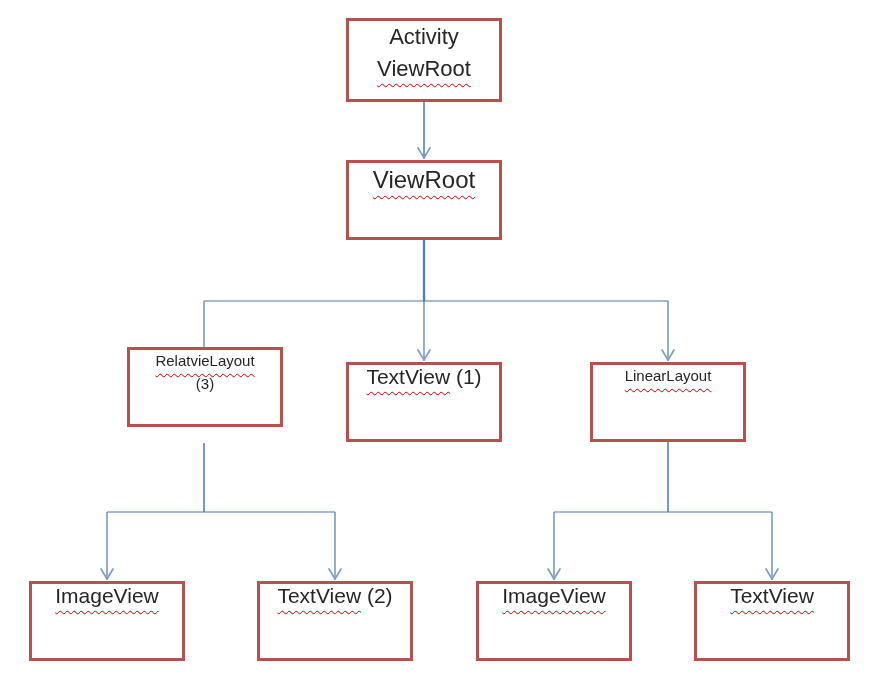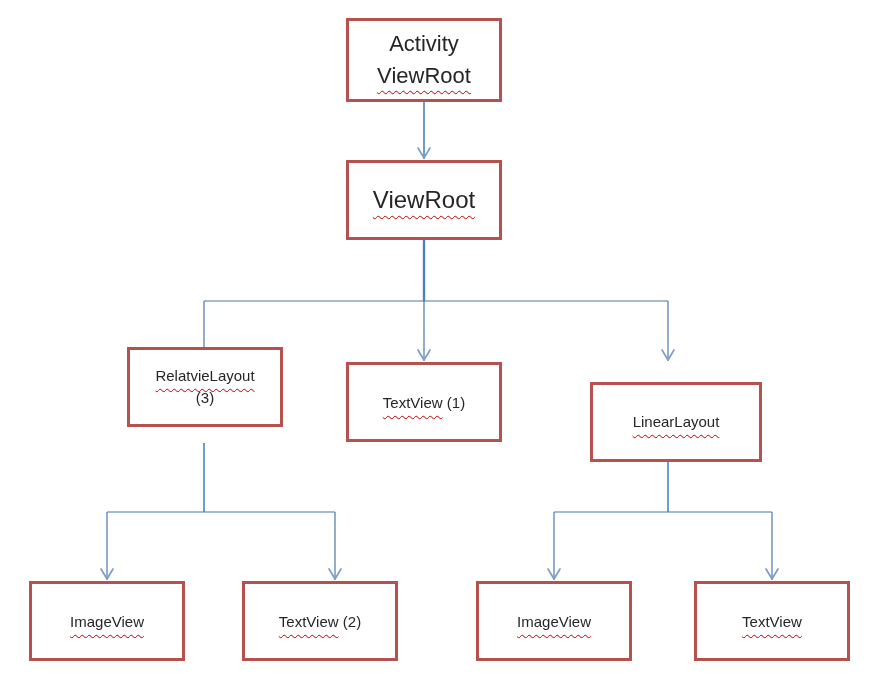--- a/index.html
+++ b/index.html
@@ -27,28 +27,27 @@
   .wires .thin{stroke:var(--connector-thin);stroke-width:1.2px;}
   .wires .arrowhead{stroke:var(--arrow);stroke-width:1.7px;stroke-linecap:round;stroke-linejoin:round;}
   .node{
     position:absolute;
     box-sizing:border-box;
     border:3px solid var(--box-border);
     background:var(--box-fill);
     display:flex;
     flex-direction:column;
     align-items:center;
-    justify-content:center;
     text-align:center;
   }
   .node .line{white-space:pre;}
   .big{font-size:22px;line-height:1.45;}
   .xl{font-size:24px;}
   .small{font-size:15px;line-height:1.5;}
-  .leaf{font-size:15px;}
+  .leaf{font-size:21px;}
   
   .u{
     text-decoration-color:var(--text);
     text-decoration-thickness:1.8px;
     text-underline-offset:3px;
   }
   .sq{
     text-decoration:underline wavy var(--squiggle);
     text-decoration-thickness:1px;
     text-underline-offset:7px;
@@ -107,29 +106,29 @@
 
   <div class="node small" style="left:127px;top:347px;width:156px;height:80px">
     <div class="line"><span class="u"><span class="sq">RelatvieLayout</span></span></div>
     <div class="line">(3)</div>
   </div>
 
   <div class="node leaf" style="left:346px;top:362px;width:156px;height:80px">
     <div class="line"><span class="u"><span class="sq">TextView</span></span><span> (1)</span></div>
   </div>
 
-  <div class="node small" style="left:590px;top:382px;width:172px;height:80px">
+  <div class="node small" style="left:590px;top:362px;width:156px;height:80px">
     <div class="line"><span class="u"><span class="sq">LinearLayout</span></span></div>
   </div>
 
   <div class="node leaf" style="left:29px;top:581px;width:156px;height:80px">
     <div class="line"><span class="u"><span class="sq">ImageView</span></span></div>
   </div>
 
-  <div class="node leaf" style="left:242px;top:581px;width:156px;height:80px">
+  <div class="node leaf" style="left:257px;top:581px;width:156px;height:80px">
     <div class="line"><span class="u"><span class="sq">TextView</span></span><span> (2)</span></div>
   </div>
 
   <div class="node leaf" style="left:476px;top:581px;width:156px;height:80px">
     <div class="line"><span class="u"><span class="sq">ImageView</span></span></div>
   </div>
 
   <div class="node leaf" style="left:694px;top:581px;width:156px;height:80px">
     <div class="line"><span class="u"><span class="sq">TextView</span></span></div>
   </div>

